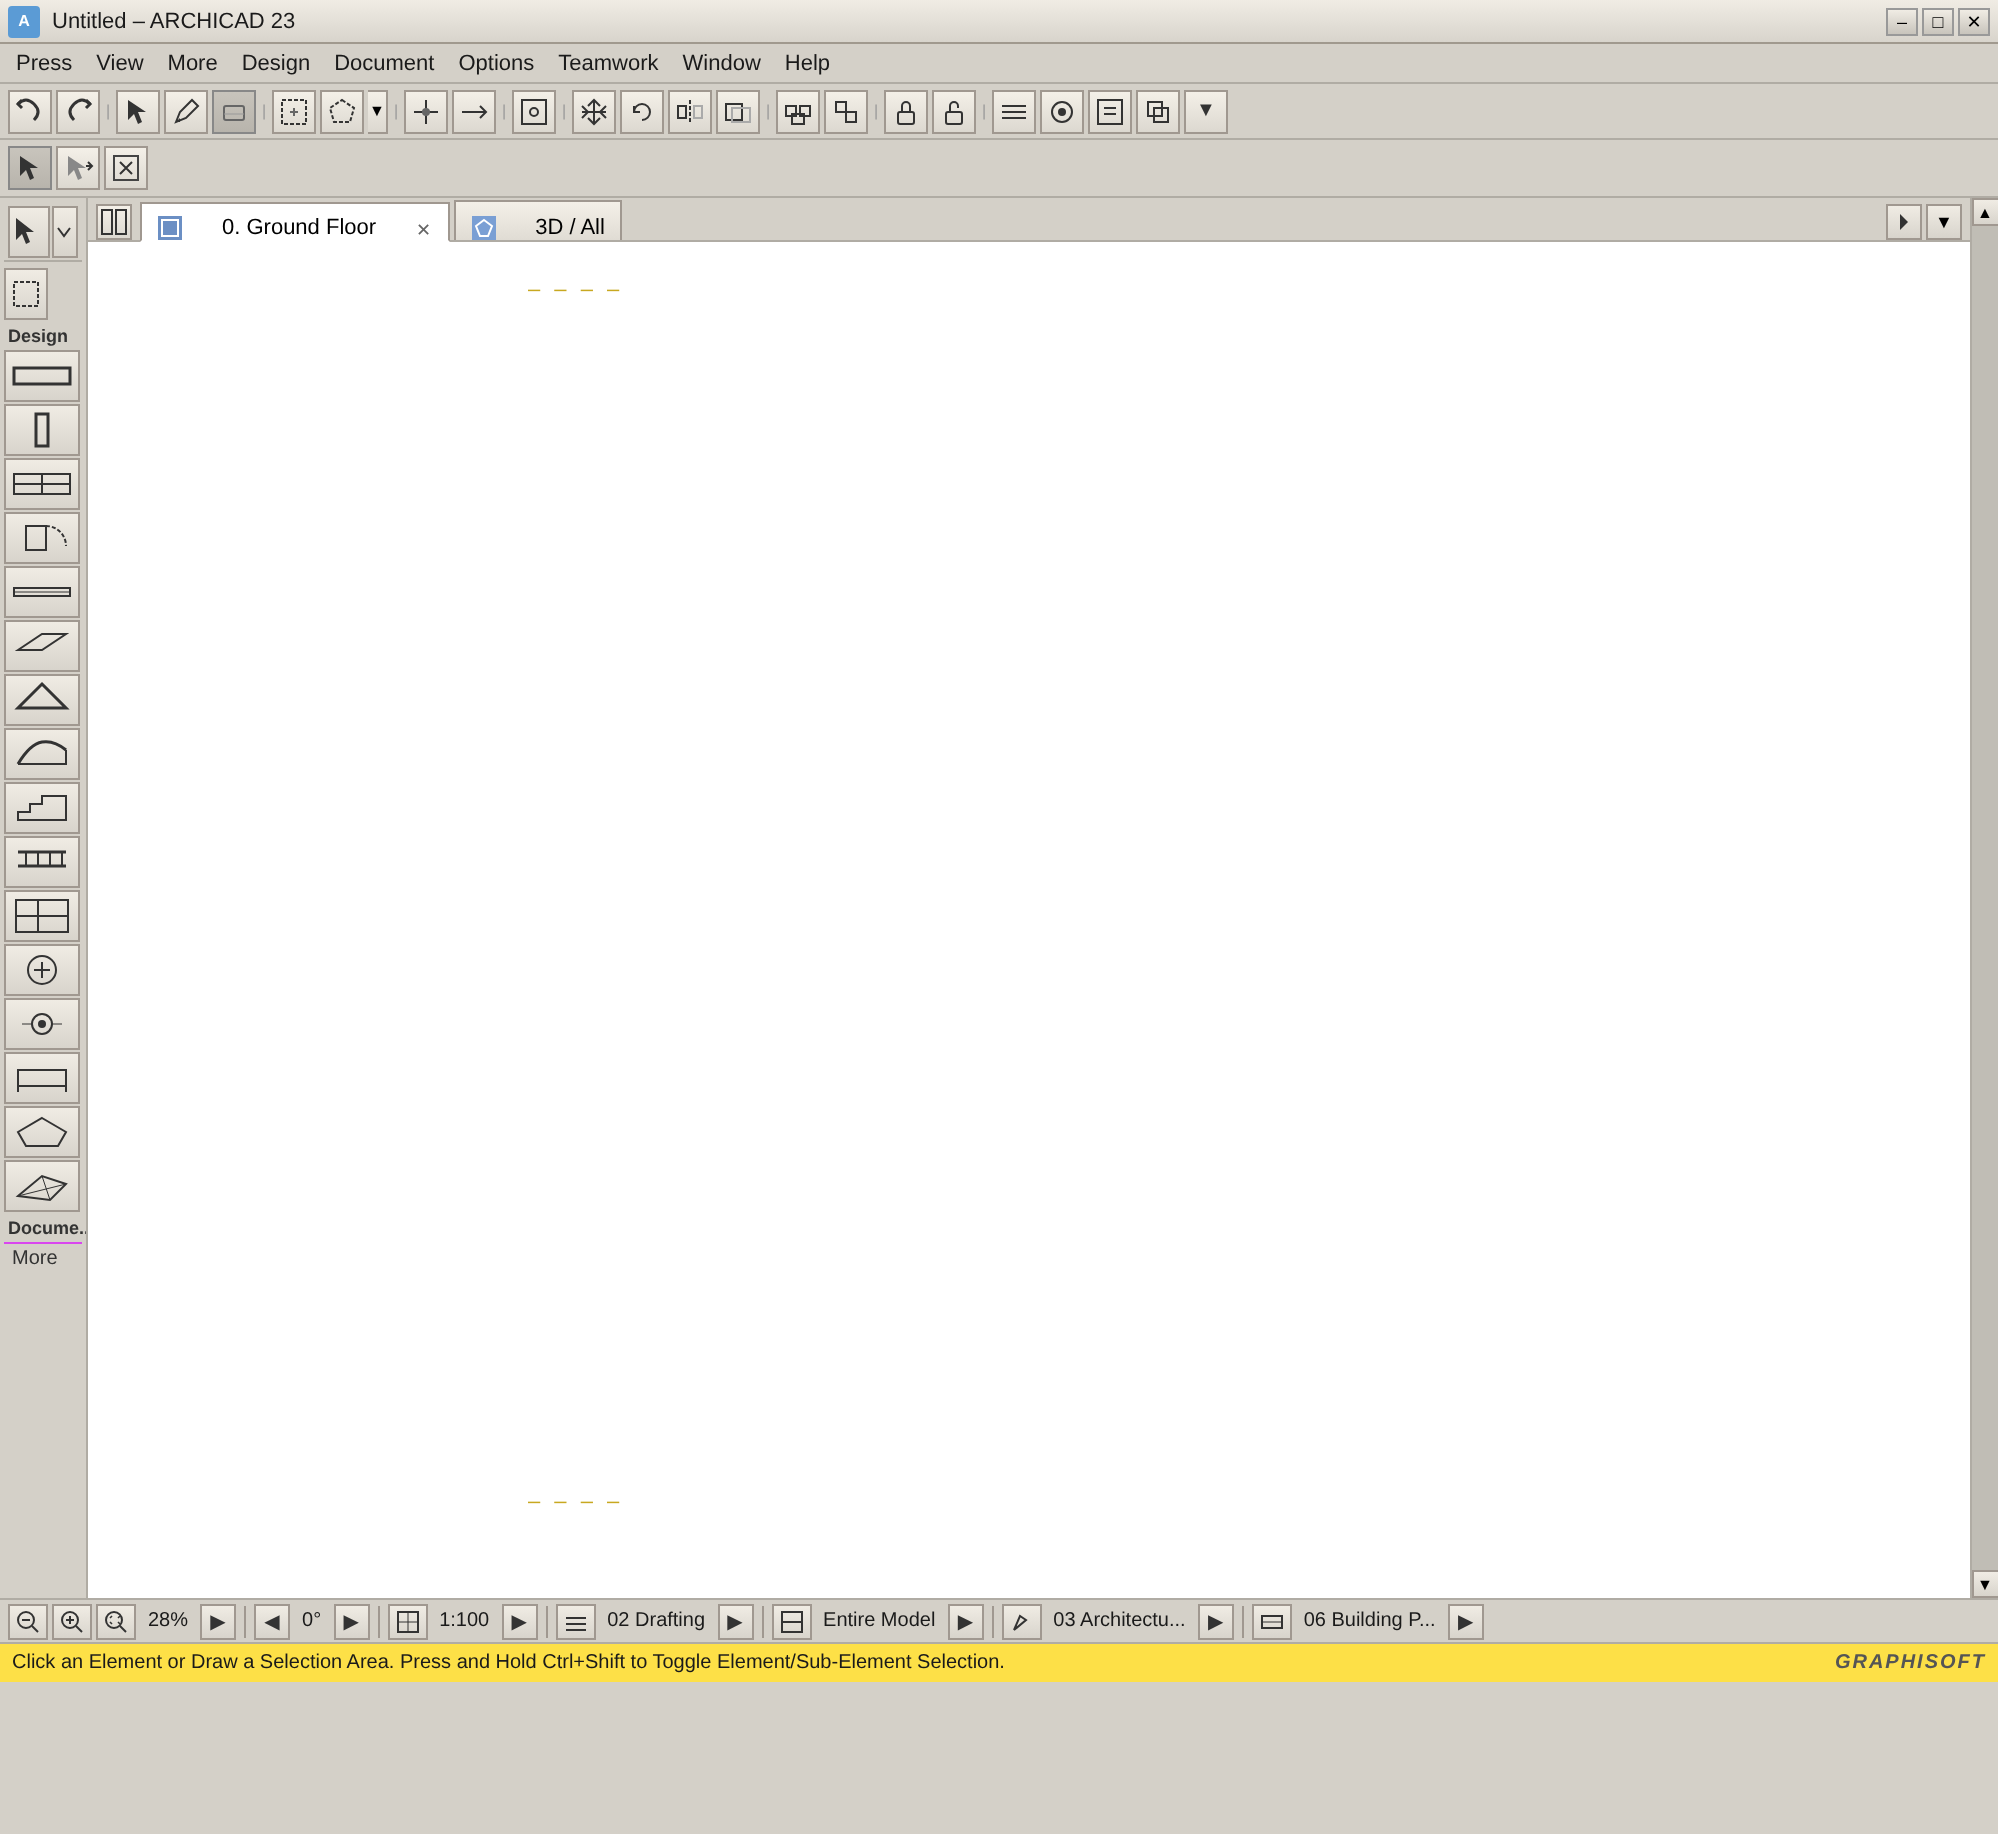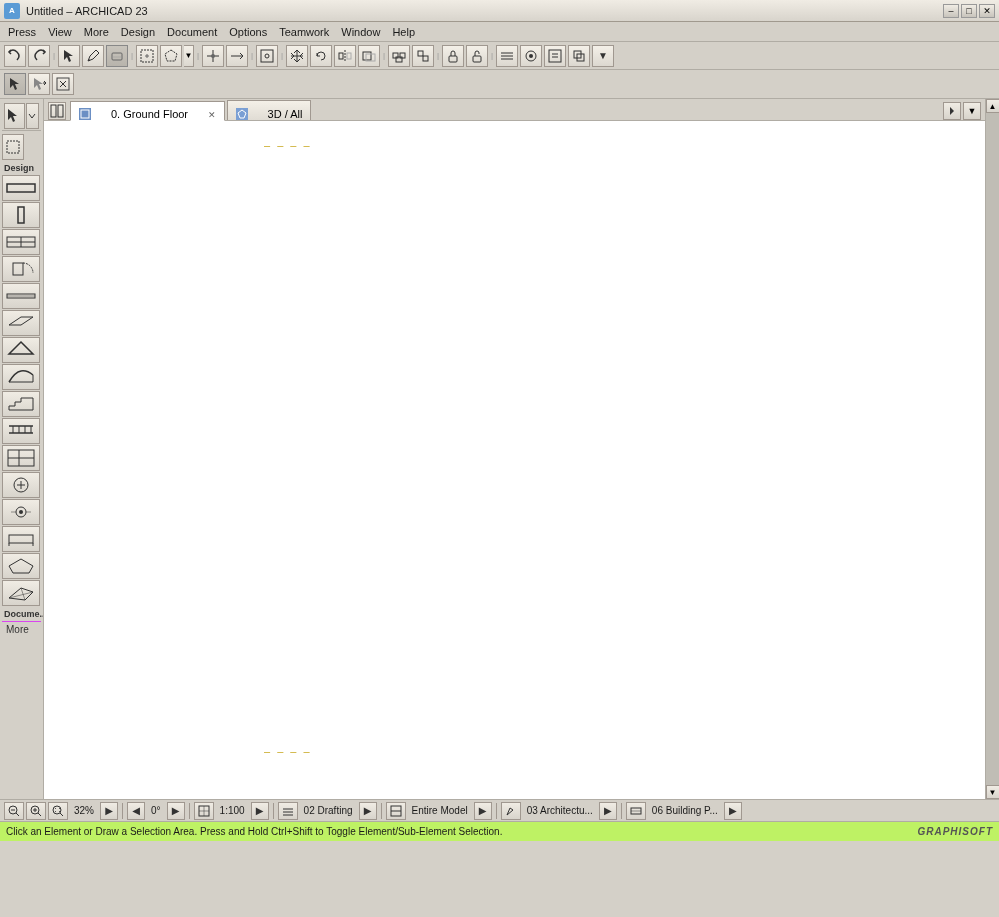--- a/index.html
+++ b/index.html
@@ -147,21 +147,21 @@
       display: flex;
       flex-direction: column;
       align-items: center;
     }
     .scroll-btn { width: 14px; height: 14px; background: linear-gradient(to bottom, #f0ece4, #d8d4cc); border: 1px solid #a09890; display: flex; align-items: center; justify-content: center; font-size: 8px; cursor: pointer; }
     .scroll-track { flex: 1; background: #c0bdb5; width: 100%; }
 
     
     #status-bar {
       height: 20px;
-      background: #bef264;
+      background: #fde047;
       border-top: 1px solid #b0aca4;
       display: flex;
       align-items: center;
       padding: 0 6px;
       font-size: 10px;
       color: #1a1a1a;
       justify-content: space-between;
     }
 
     
@@ -666,21 +666,21 @@
       </svg>
   </div>
   <div class="bt-btn">
     <svg width="12" height="12" viewBox="0 0 12 12">
         <circle cx="5" cy="5" r="4" fill="none" stroke="#333" stroke-width="1"></circle>
         <line x1="8" y1="8" x2="11" y2="11" stroke="#333" stroke-width="1"></line>
         <path d="M3 4 L4 3 M7 4 L8 3 M3 6 L4 7 M7 6 L8 7" stroke="#333" stroke-width="0.8"></path>
       </svg>
   </div>
 
-  <span class="bt-text">32%</span>
+  <span class="bt-text">28%</span>
   <div class="bt-btn" style="width:12px;">▶</div>
 
   <div class="bt-divider"></div>
 
   <div class="bt-btn">◀</div>
   <span class="bt-text">0°</span>
   <div class="bt-btn" style="width:12px;">▶</div>
 
   <div class="bt-divider"></div>
 

